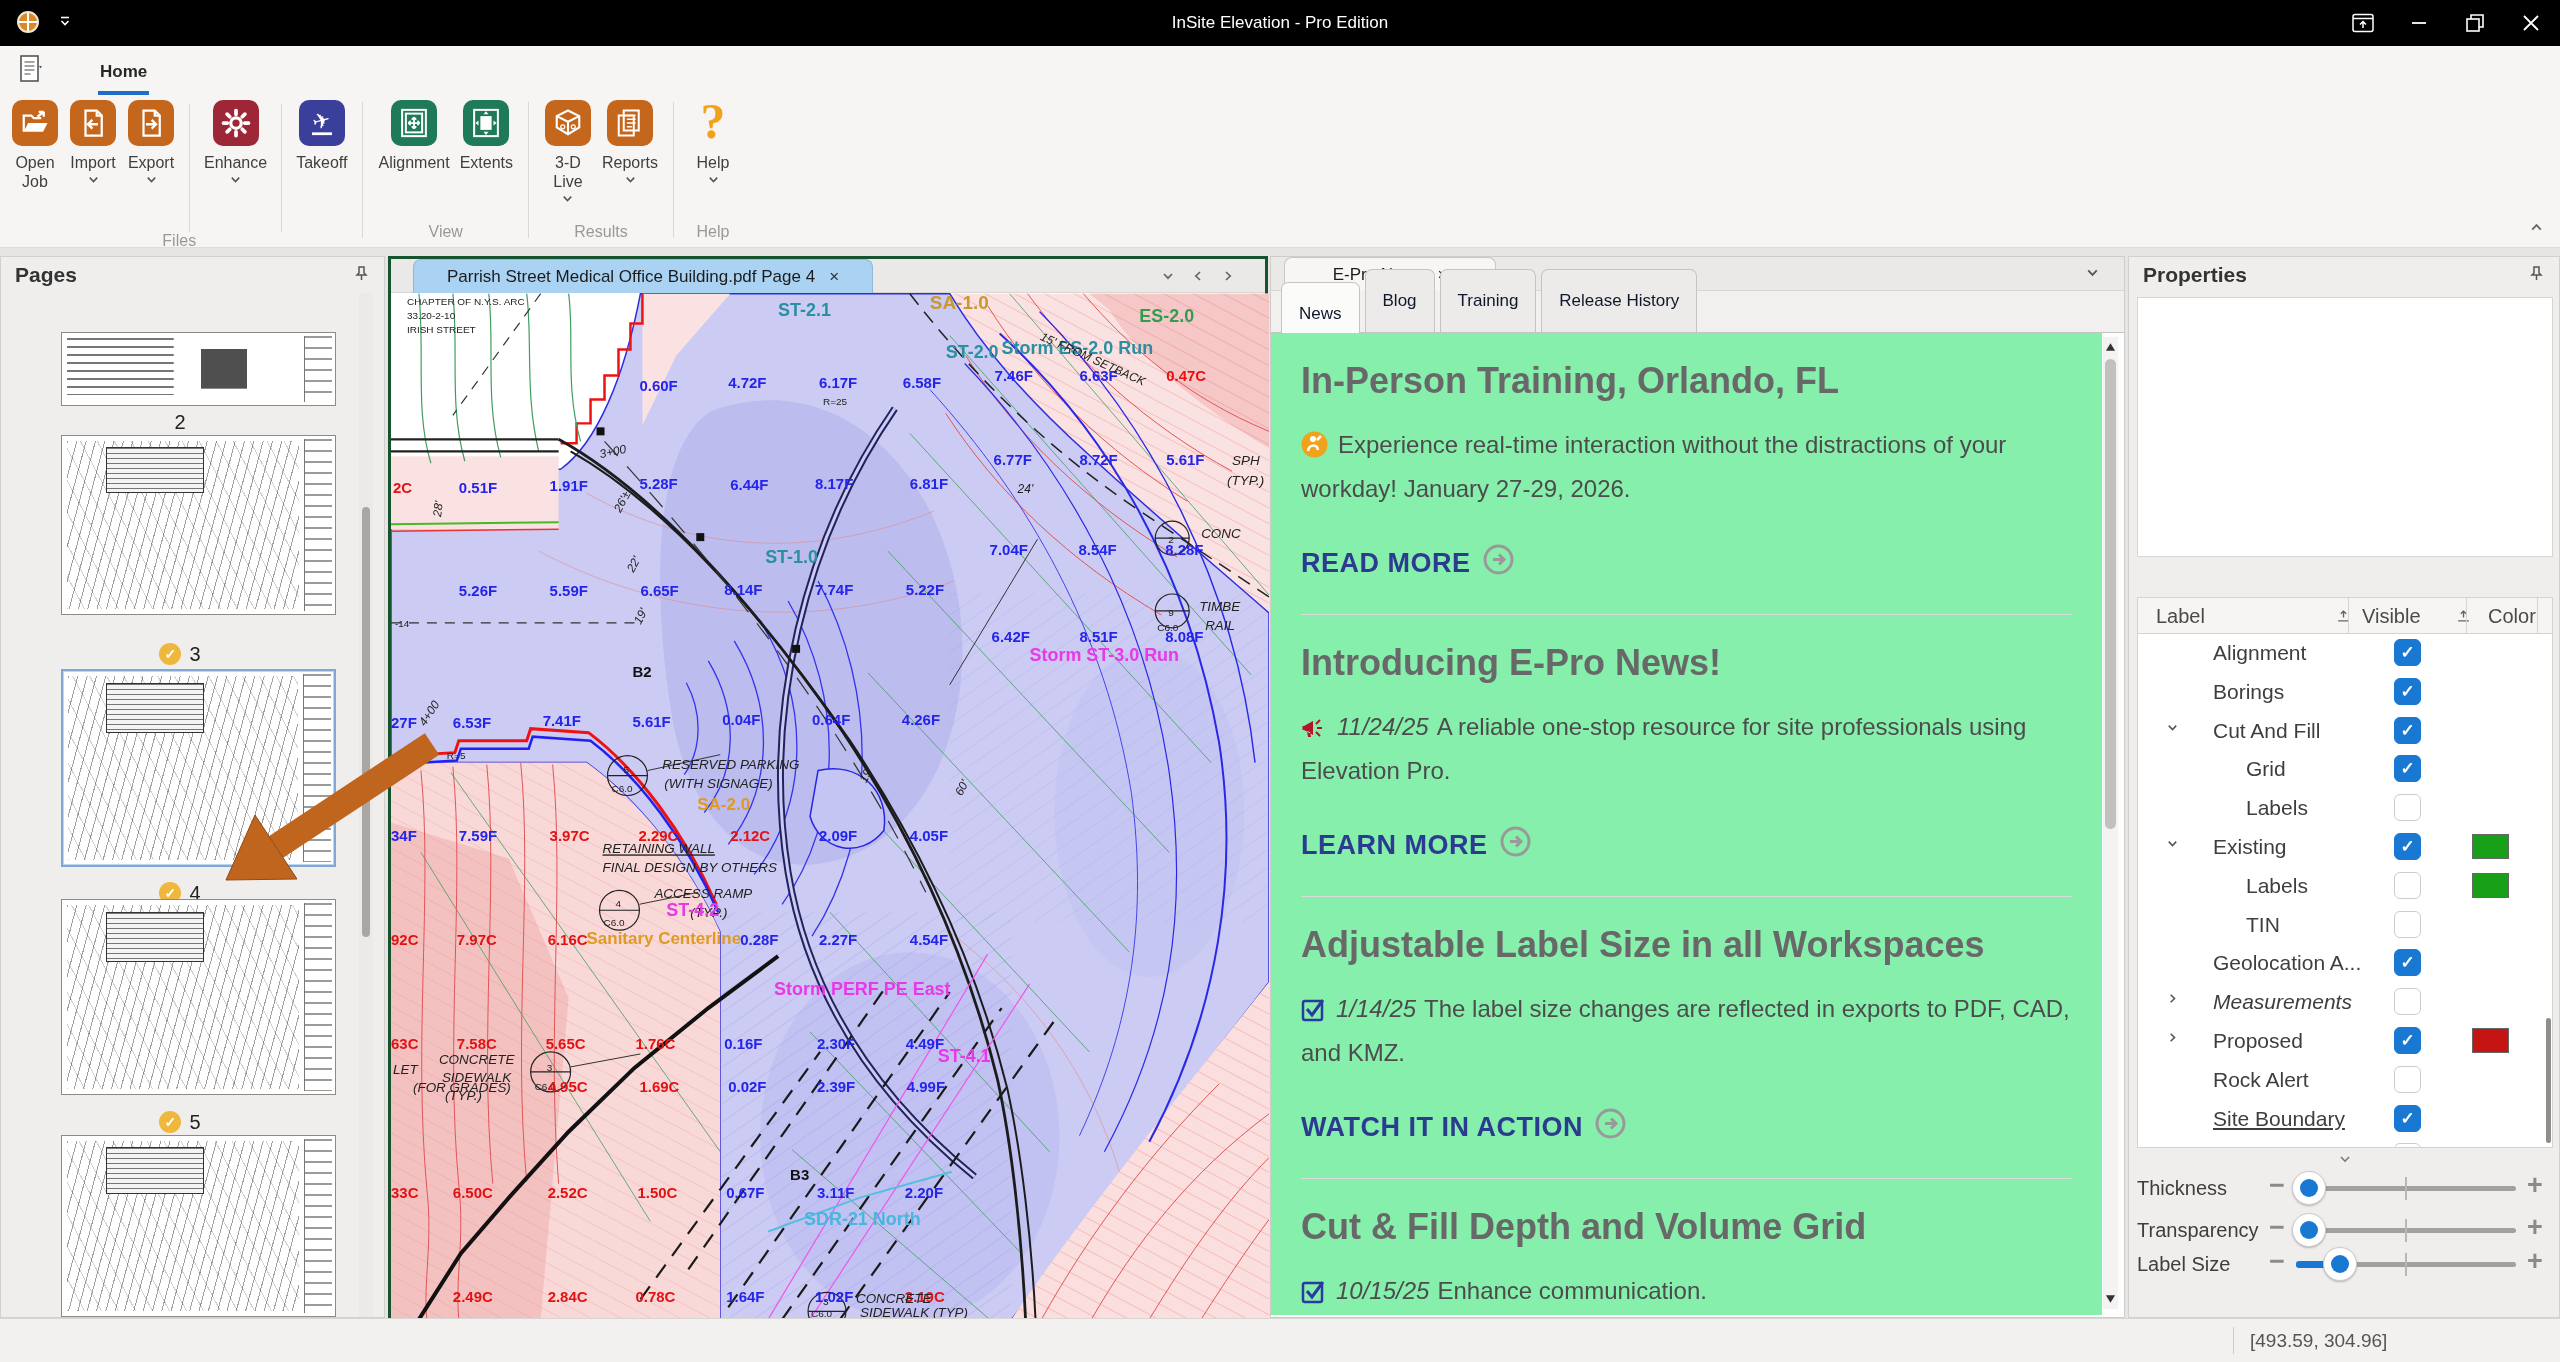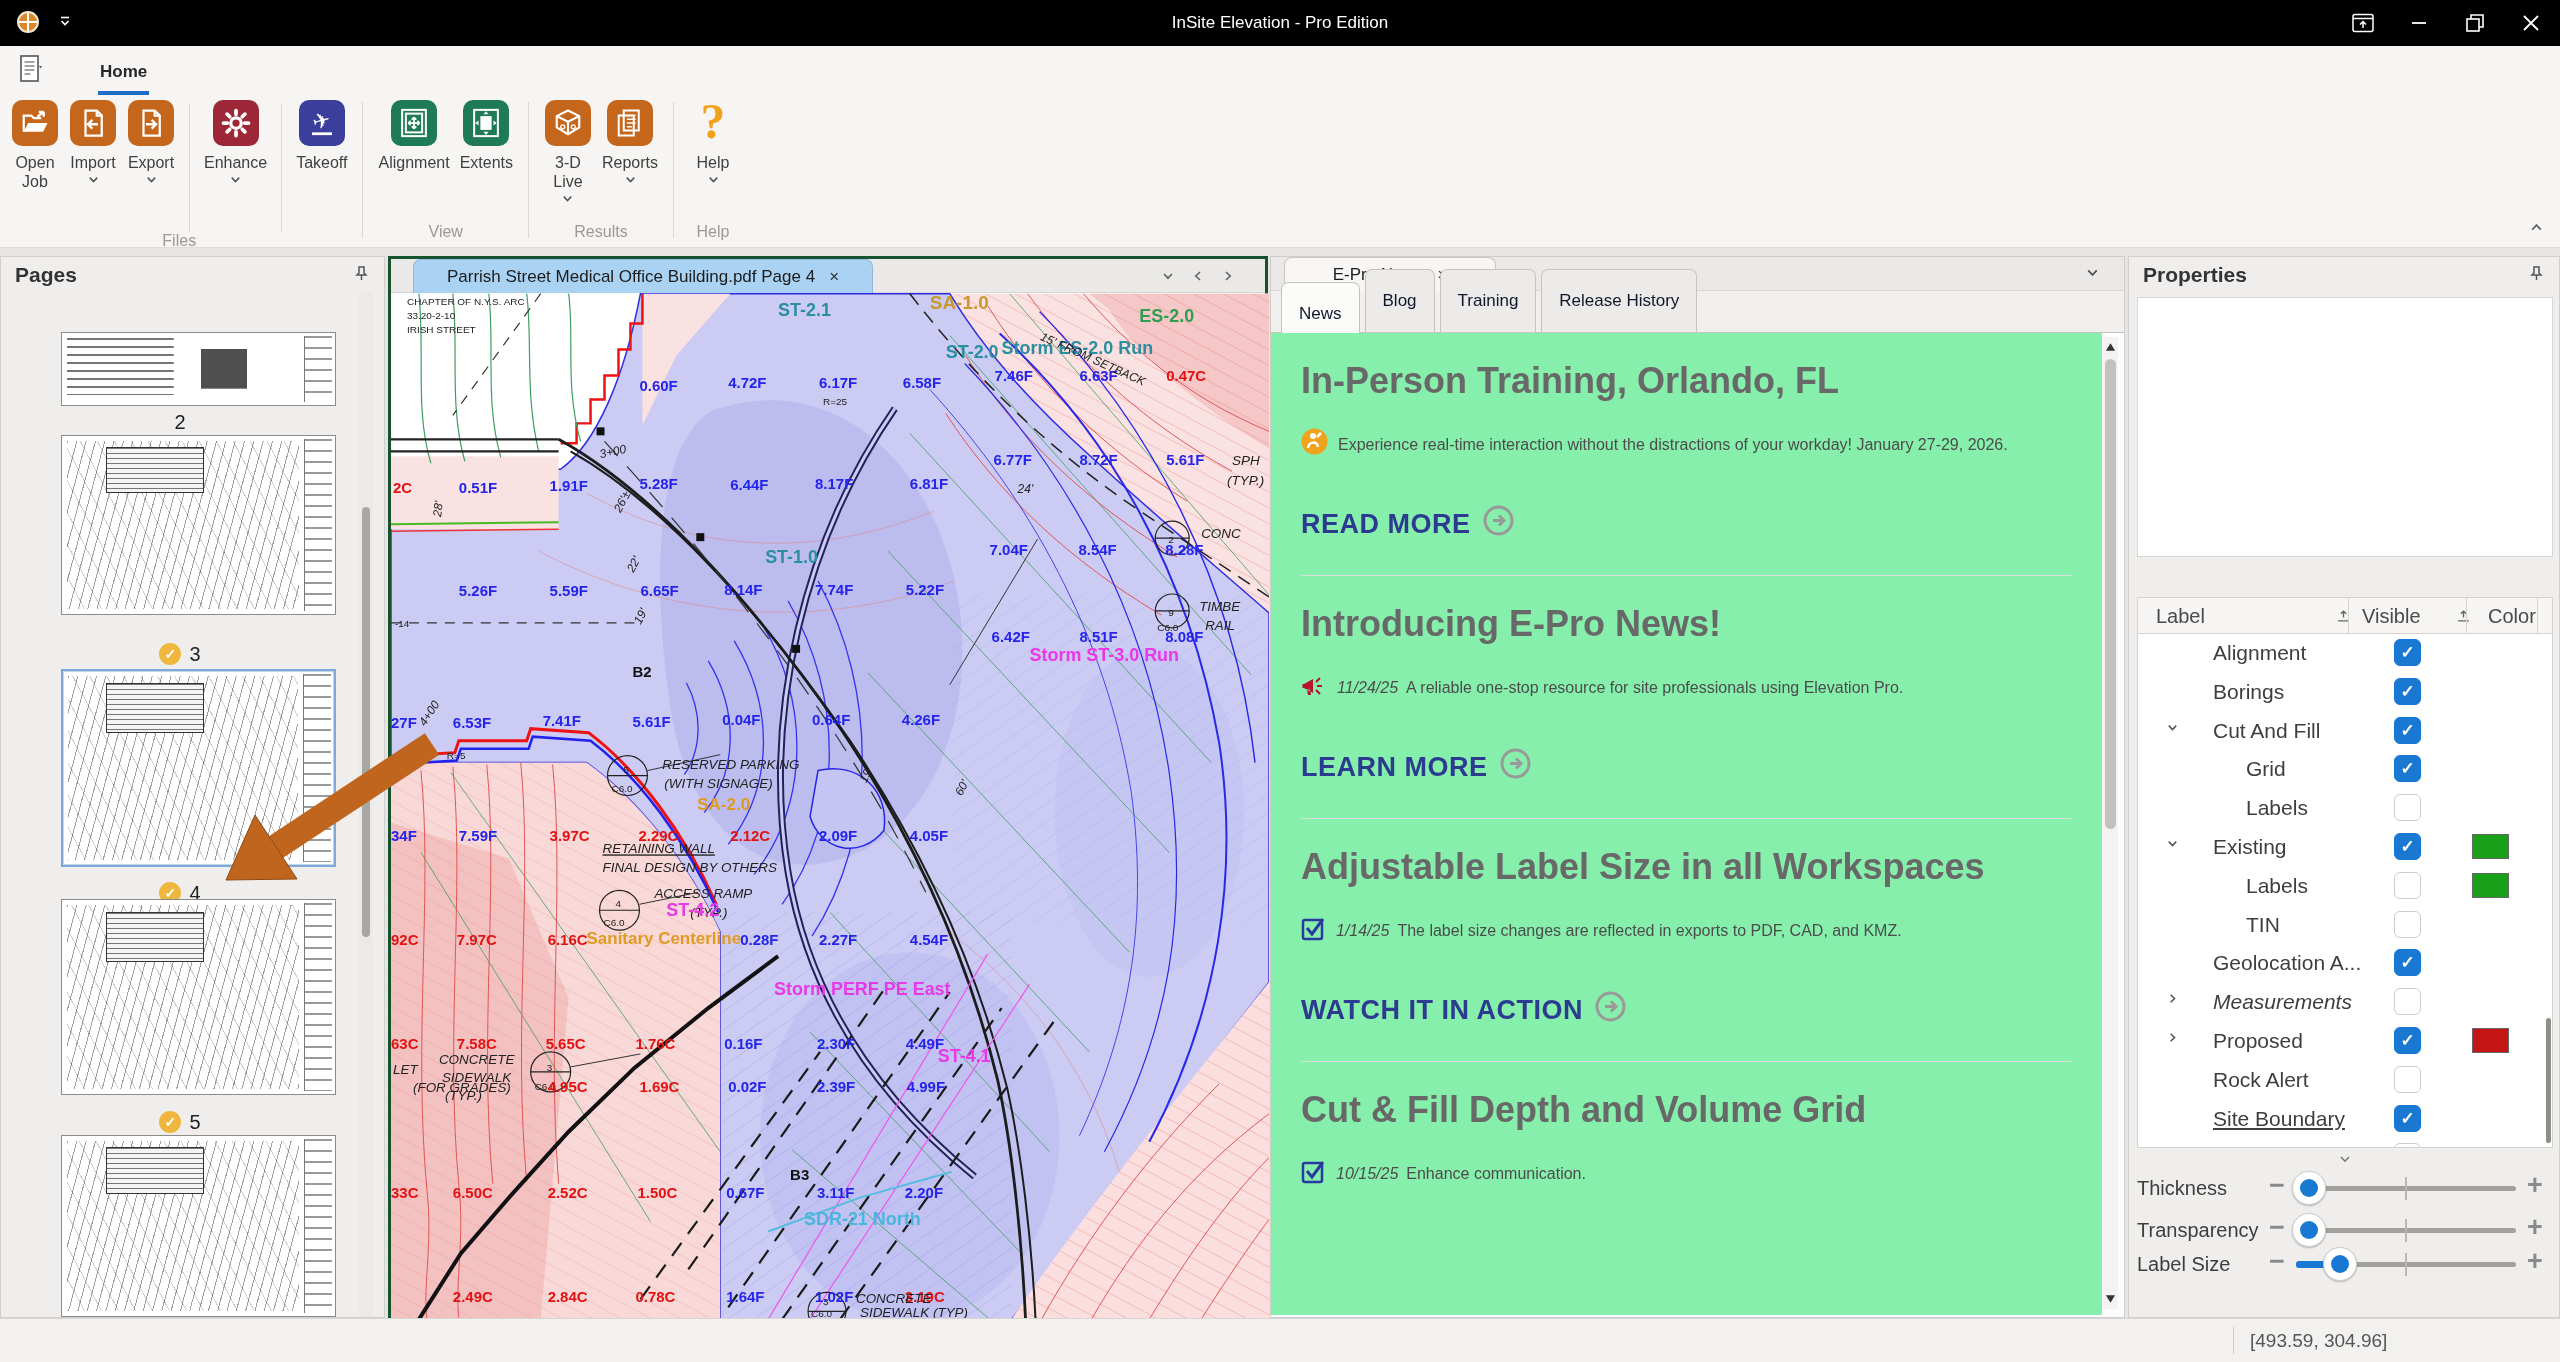--- a/index.html
+++ b/index.html
@@ -60,21 +60,21 @@
 
 .news-panel{position:absolute;left:1270px;top:256px;width:855px;height:1062px;background:#fdfdfd;border:1px solid #cfcdcb}
 .ntab{position:absolute;left:13px;top:0;height:34px;width:212px;background:#f7f6f4;border:1px solid #c9c7c4;border-bottom:none;border-radius:8px 8px 0 0;display:flex;align-items:center;justify-content:center;gap:14px;font-size:17px;color:#1c1c1c}
 .ntab-chev{position:absolute;right:24px;top:8px;color:#555}
 .subtabs{position:absolute;left:0;top:34px;right:0;height:42px;background:#f1f0ee;border-bottom:1px solid #c6c4c1;display:flex;align-items:flex-end;padding-left:10px;gap:5px}
 .stab{border:1px solid #c6c4c1;border-bottom:none;border-radius:7px 7px 0 0;background:#ecebe9;padding:21px 17px;font-size:17px;color:#0f172a;position:relative;cursor:default}
 .stab.active{background:#fbfbfa;margin-bottom:-1px;padding-bottom:9px}
 #news-scroll{position:absolute;left:0;top:76px;right:22px;bottom:2px;overflow:hidden;background:#86efac}
 .article{padding:26px 30px 32px 30px}
 .article h2{font-size:36px;line-height:44px;font-weight:bold;color:#686868}
-.article .abody{margin-top:22px;font-size:16px;line-height:39px;color:#4c4c4c}
+.article .abody{margin-top:22px;font-size:24px;line-height:39px;color:#4c4c4c}
 .aicon{display:inline-block;vertical-align:-5px;margin-right:10px}
 .adate{font-style:italic;margin-right:8px}
 .alink{margin-top:36px;display:flex;align-items:center;gap:12px;font-size:27px;font-weight:bold;color:#2c3a90;letter-spacing:.5px;cursor:pointer}
 .divider{border-top:1px solid #dcdcdc;margin:0 30px}
 .news-sb{position:absolute;right:6px;top:80px;bottom:8px;width:15px;background:#f4f3f1}
 .news-sb .sthumb{position:absolute;left:2px;width:11px;background:#c3c1be;border-radius:6px}
 .sb-arr{position:absolute;left:0;width:15px;height:16px;display:flex;align-items:center;justify-content:center;color:#333}
 
 .props-panel{position:absolute;left:2128px;top:256px;width:432px;height:1062px;background:#efeeec;border:1px solid #d2d0cd;overflow:hidden}
 .pwhite{position:absolute;left:8px;top:40px;width:416px;height:260px;background:#fff;border:1px solid #d8d6d3}

